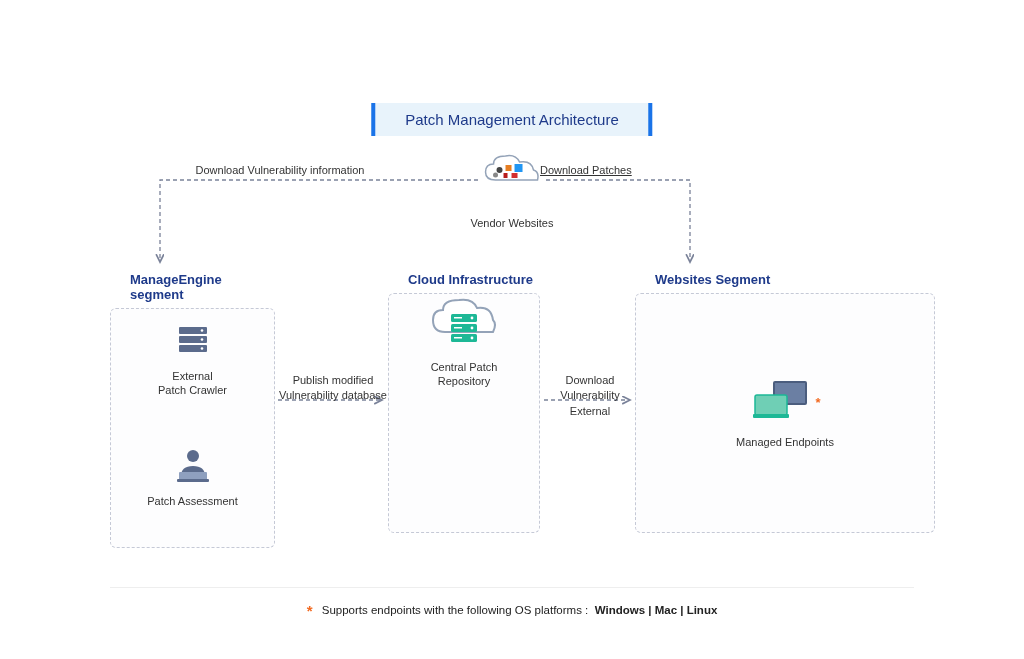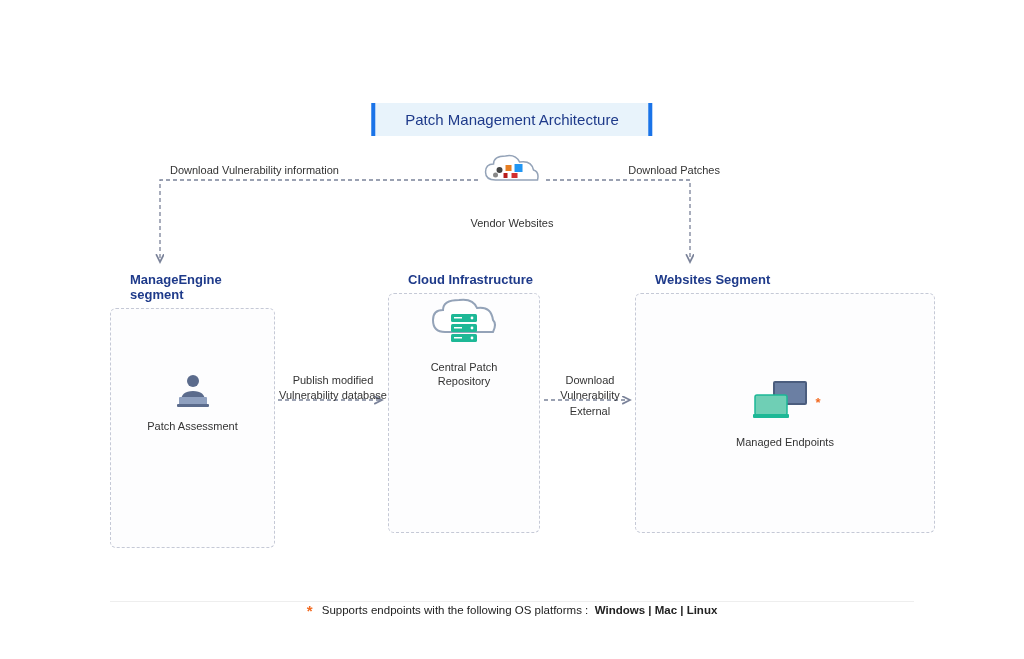--- a/index.html
+++ b/index.html
@@ -61,20 +61,21 @@
     line-height: 1.4;
   }
   .footer-note {
     position: absolute;
     bottom: 40px;
     left: 0; right: 0;
     text-align: center;
     font-size: 11.5px;
     color: #222;
     border-top: 1px solid #eee;
+    padding-top: 14px;
     margin: 0 110px;
   }
   .footer-note .asterisk { color: #f26a21; font-weight: bold; font-size: 15px; vertical-align: middle; margin-right: 6px;}
   .footer-note b { font-weight: 600; }
   .endpoint-asterisk {
     color: #f26a21; font-weight:bold; font-size:13px;
     position:relative; top:-18px; left:2px;
   }
   svg.connector { position:absolute; overflow:visible; pointer-events:none; }
 </style>
@@ -89,22 +90,22 @@
     <circle cx="18" cy="20" r="3" fill="#444"></circle>
     <rect x="24" y="15" width="6" height="6" fill="#e67e22"></rect>
     <rect x="33" y="14" width="8" height="8" fill="#2196f3"></rect>
     <rect x="22" y="23" width="4" height="5" fill="#b71c1c"></rect>
     <rect x="30" y="23" width="6" height="5" fill="#d32f2f"></rect>
     <circle cx="14" cy="25" r="2.5" fill="#888"></circle>
   </svg>
   <div class="vendor-label">Vendor Websites</div>
 </div>
 
-<div class="flow-label" style="top:163px; left:170px; width:220px; text-align:left;">Download Vulnerability information</div>
-<div class="flow-label" style="top:163px; left:540px; width:180px; text-align:right;">Download Patches</div>
+<div class="flow-label" style="top:163px; left:170px; width:220px; text-align:center;">Download Vulnerability information</div>
+<div class="flow-label" style="top:163px; left:540px; width:180px; text-align:left;text-decoration:underline;">Download Patches</div>
 
 <svg class="connector" style="top:0; left:0;" width="1024" height="659">
   <defs>
     <marker id="arrow" markerWidth="8" markerHeight="8" refX="6" refY="3" orient="auto">
       <path d="M0,0 L6,3 L0,6" fill="none" stroke="#7a8299" stroke-width="1.3"></path>
     </marker>
     <marker id="arrow2" markerWidth="8" markerHeight="8" refX="6" refY="3" orient="auto">
       <path d="M0,0 L6,3 L0,6" fill="none" stroke="#7a8299" stroke-width="1.3"></path>
     </marker>
   </defs>
@@ -123,20 +124,32 @@
 </svg>
 
 <div class="flow-label" style="top:373px; left:278px; width:110px; white-space:pre-line;">Publish modified
 Vulnerability database</div>
 <div class="flow-label" style="top:373px; left:540px; width:100px; white-space:pre-line;">Download
 Vulnerability External</div>
 
 <div class="seg1">
   <div class="segment-title">ManageEngine segment</div>
   <div class="segment-box">
+    <div class="node">
+      <svg width="44" height="36">
+        <rect x="8" y="4" width="28" height="7" rx="1" fill="#5b6b8c"></rect>
+        <rect x="8" y="13" width="28" height="7" rx="1" fill="#5b6b8c"></rect>
+        <rect x="8" y="22" width="28" height="7" rx="1" fill="#5b6b8c"></rect>
+        <circle cx="31" cy="7.5" r="1.3" fill="#fff"></circle>
+        <circle cx="31" cy="16.5" r="1.3" fill="#fff"></circle>
+        <circle cx="31" cy="25.5" r="1.3" fill="#fff"></circle>
+      </svg>
+      <div class="node-label" style="white-space:pre-line">External
+Patch Crawler</div>
+    </div>
     <div style="height:48px"></div>
     <div class="node">
       <svg width="44" height="38">
         <circle cx="22" cy="10" r="6" fill="#5b6b8c"></circle>
         <path d="M10 30 Q10 20 22 20 Q34 20 34 30 Z" fill="#5b6b8c"></path>
         <rect x="8" y="26" width="28" height="8" rx="1" fill="#8fa0bf"></rect>
         <rect x="6" y="33" width="32" height="3" rx="1" fill="#5b6b8c"></rect>
       </svg>
       <div class="node-label">Patch Assessment</div>
     </div>

